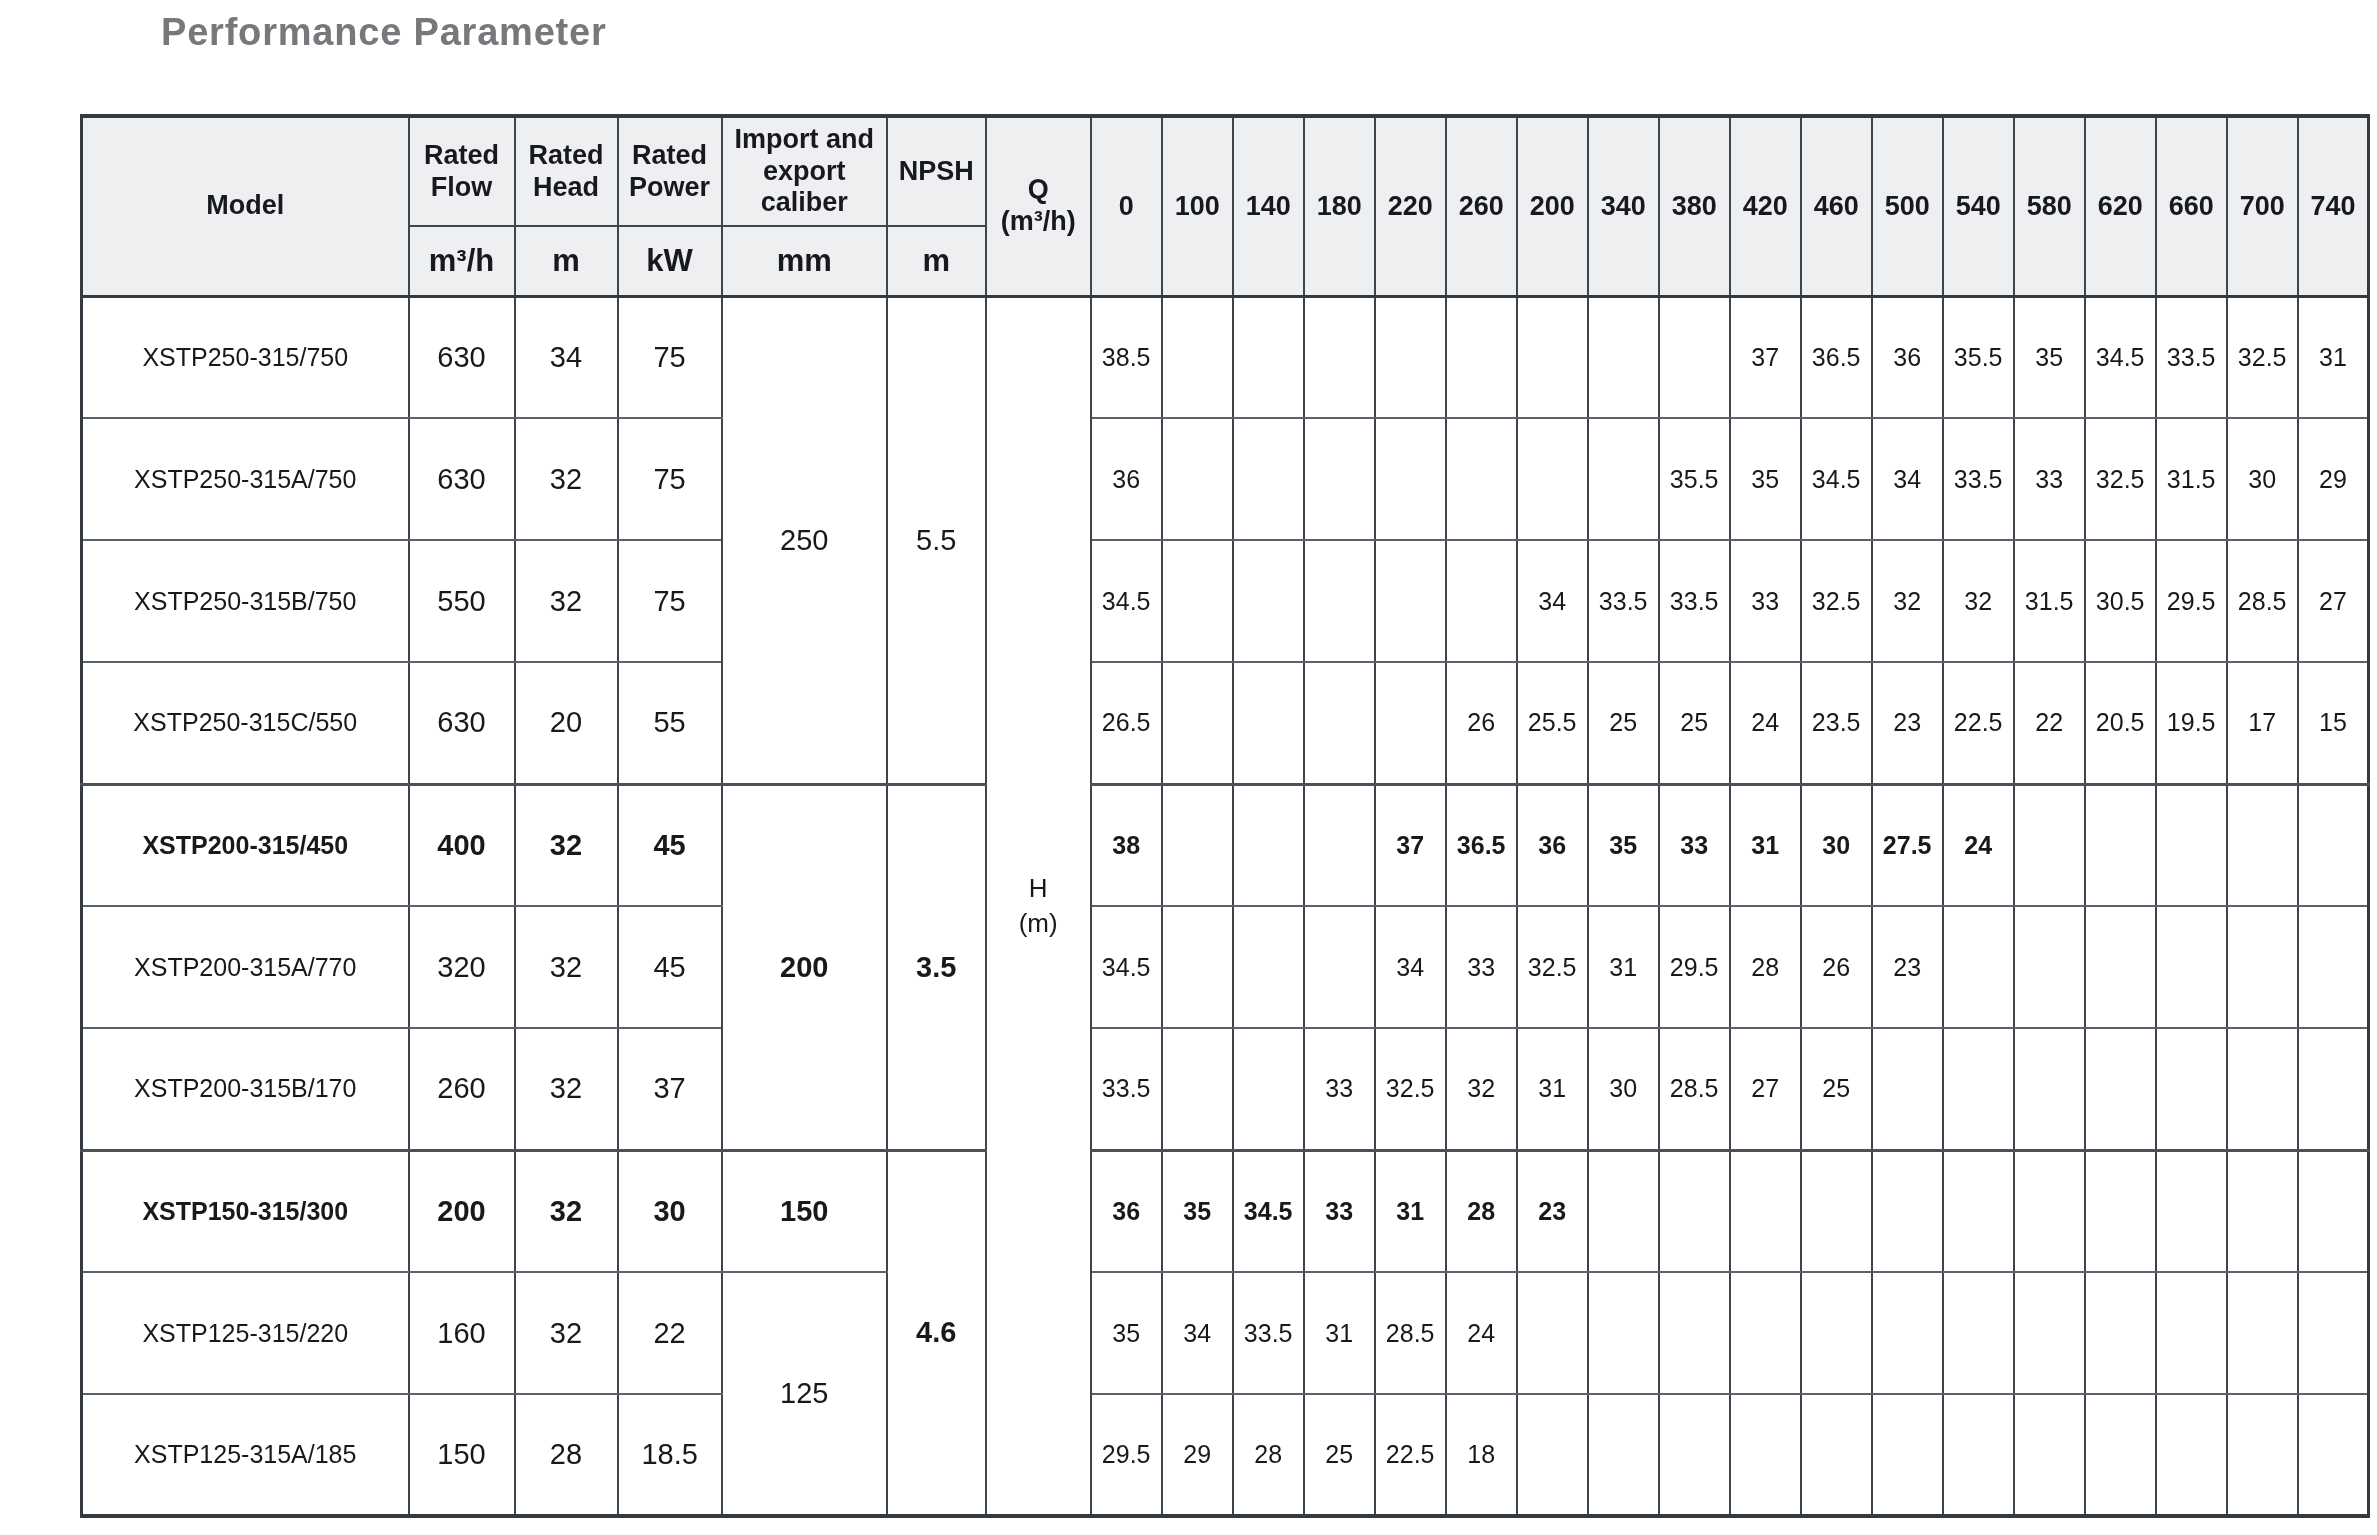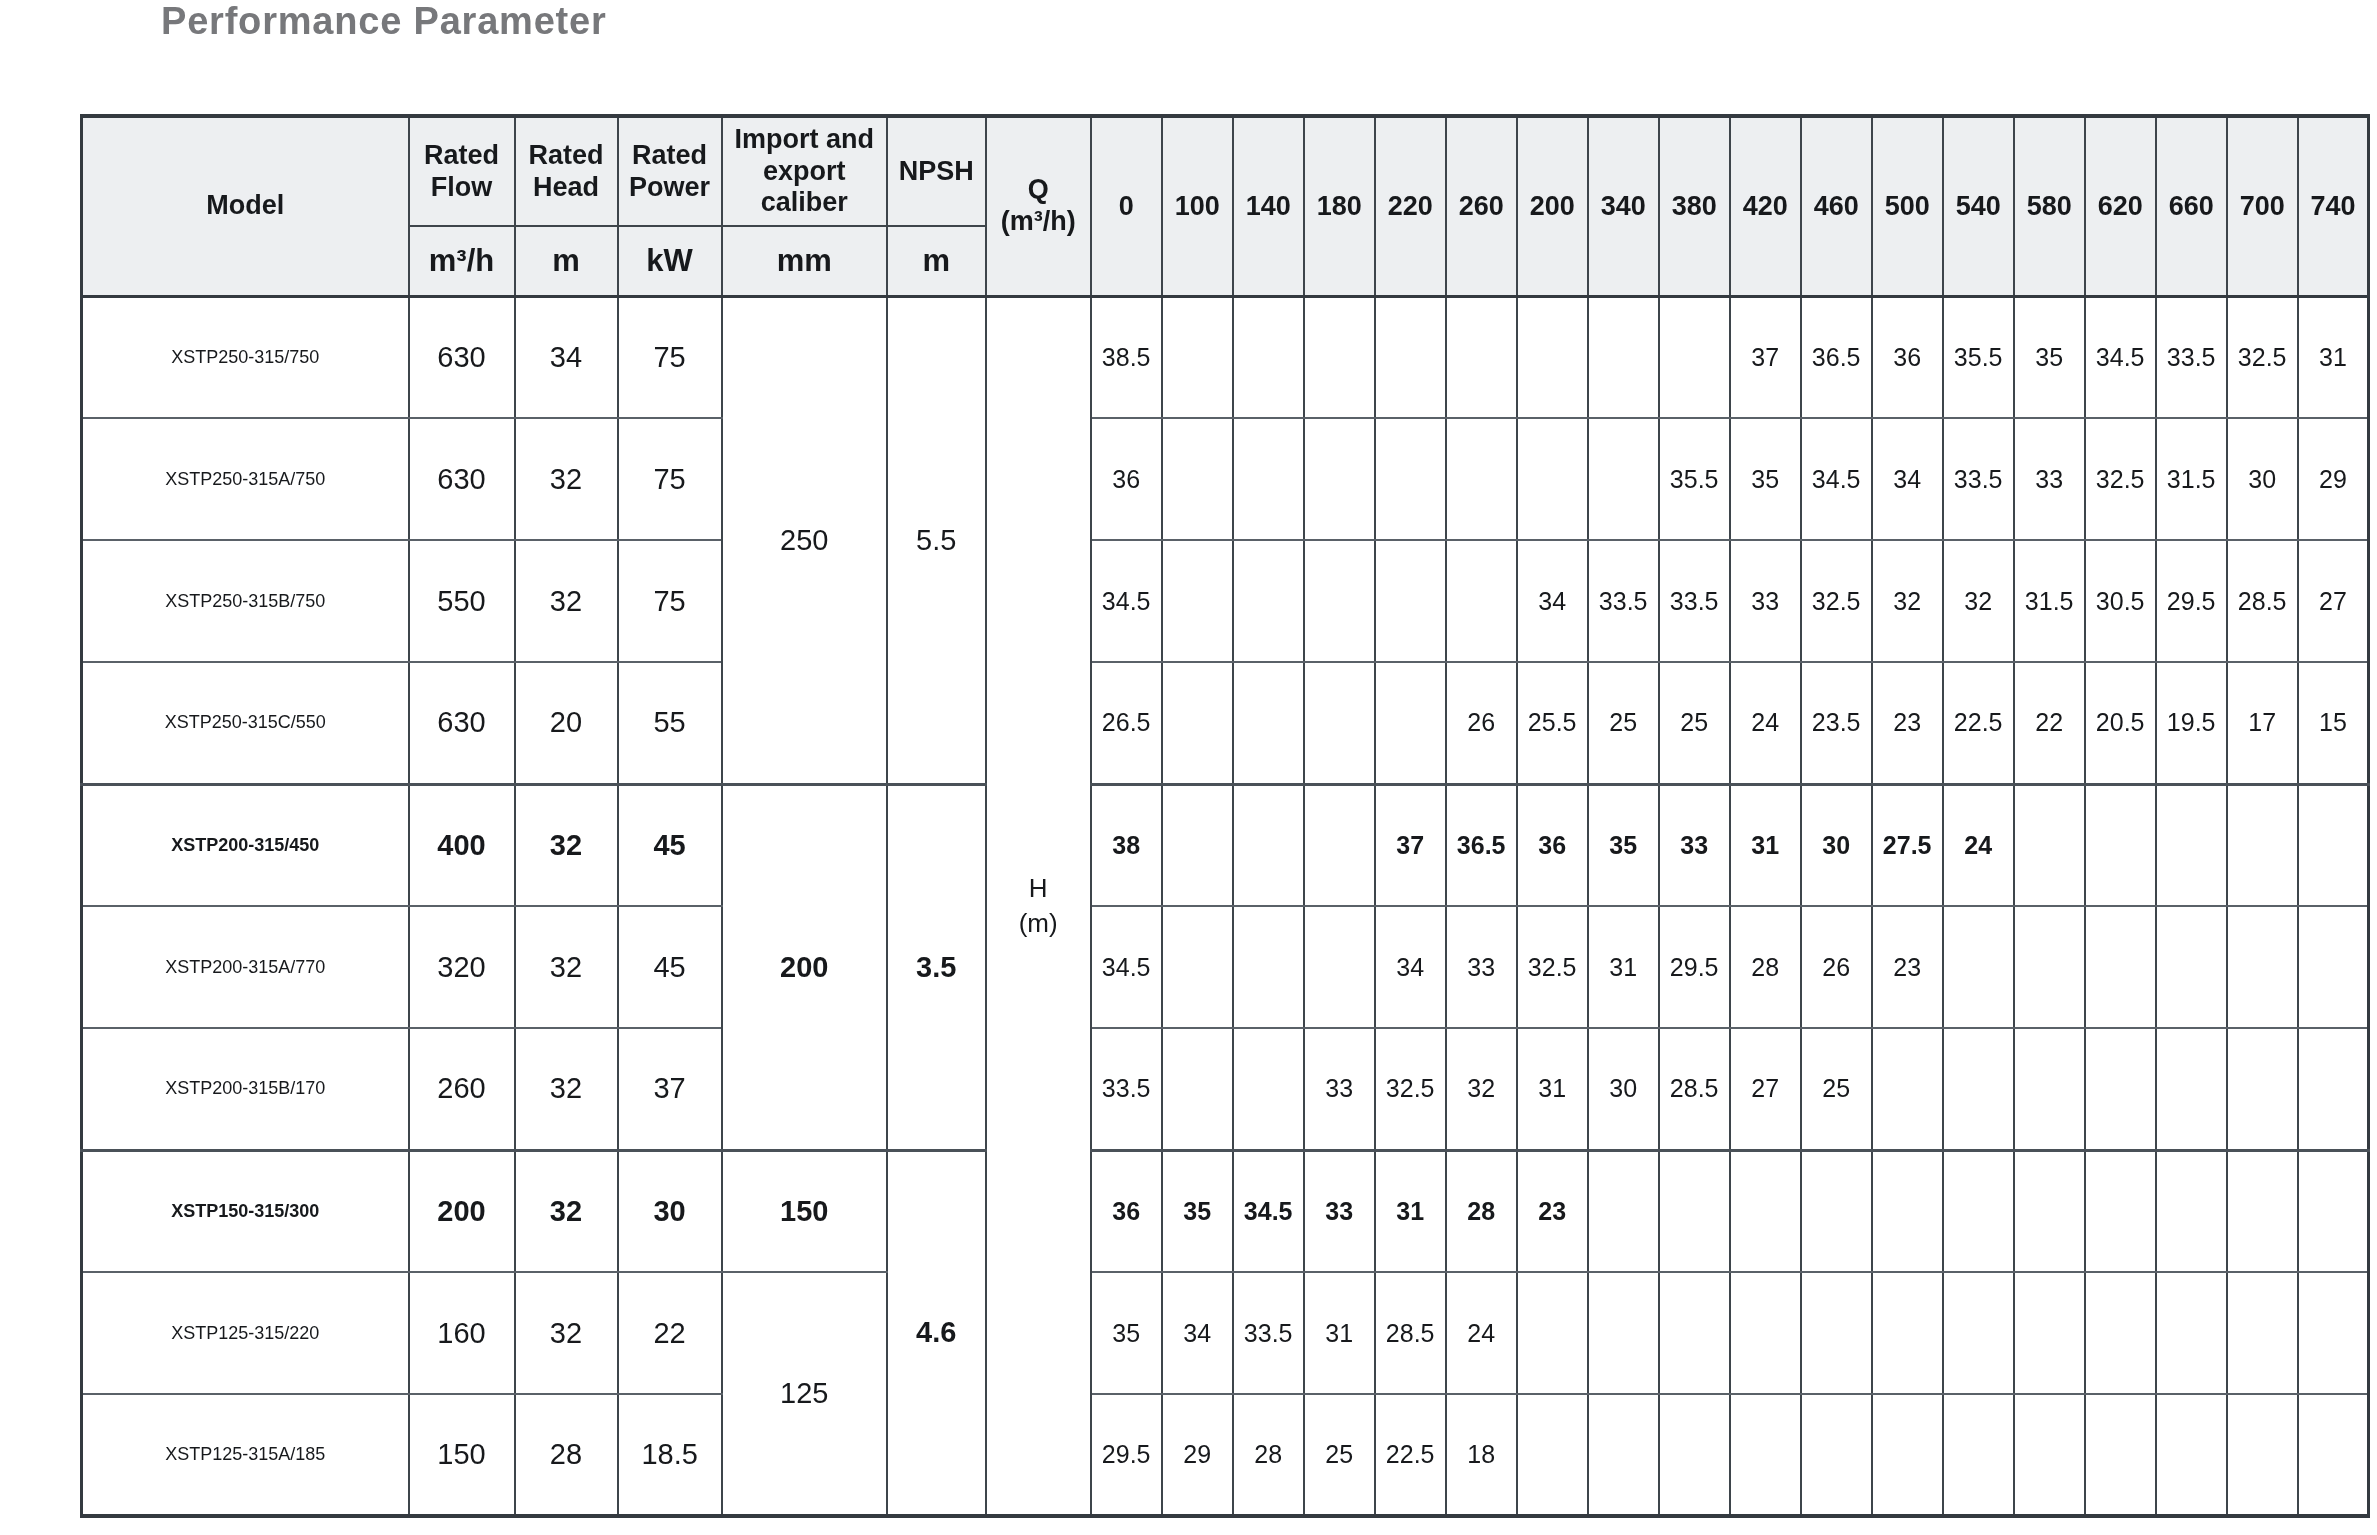--- a/index.html
+++ b/index.html
@@ -1,21 +1,21 @@
 <!DOCTYPE html>
 <html style="font-size:12px"><head>
 <meta charset="utf-8">
 <style>
   html,body{margin:0;padding:0;}
   body{
     width:2377px;height:1536px;position:relative;overflow:hidden;
     background:#ffffff;font-family:"Liberation Sans",sans-serif;color:#17191c;
   }
   .page-title{
-    position:absolute;left:161px;top:0;
+    position:absolute;left:161px;top:11px;
     font-size:38px;font-weight:bold;color:#77787b;letter-spacing:0.8px;
   }
   table{
     position:absolute;left:80px;top:114px;
     border-collapse:collapse;table-layout:fixed;
     border-top:4.6px solid #343a40;border-bottom:4.6px solid #343a40;
     border-left:3px solid #343a40;border-right:3px solid #343a40;
   }
   th,td{
     border:2.3px solid #3e454b;
@@ -25,21 +25,21 @@
   thead th{background:#edeff1;font-weight:bold;}
   thead tr.lbl-row{height:110px;}
   thead tr.unit-row{height:70px;}
   tbody tr{height:122px;background:#ffffff;}
   tbody td{border-top-color:#5a6168;border-bottom-color:#5a6168;font-weight:normal;}
   tbody tr:first-child td{border-top:3.8px solid #343a40;}
   tbody tr.group-start td{border-top-width:3.8px;border-top-color:#4a5158;font-weight:bold;}
   .lbl{font-size:27px;line-height:1.18;padding:0 10.6px;}
   .unit{font-size:31px;}
   .flowh{font-size:27px;}
-  .model{font-size:18px;}
+  .model{font-size:25px;}
   .num{font-size:29px;}
   .val{font-size:25px;}
   .pre{white-space:pre-line;}
   .hlbl{font-size:26px;line-height:1.35;white-space:pre-line;}
 </style>
 </head>
 <body>
 
 <div class="page-title">Performance Parameter</div>
 

